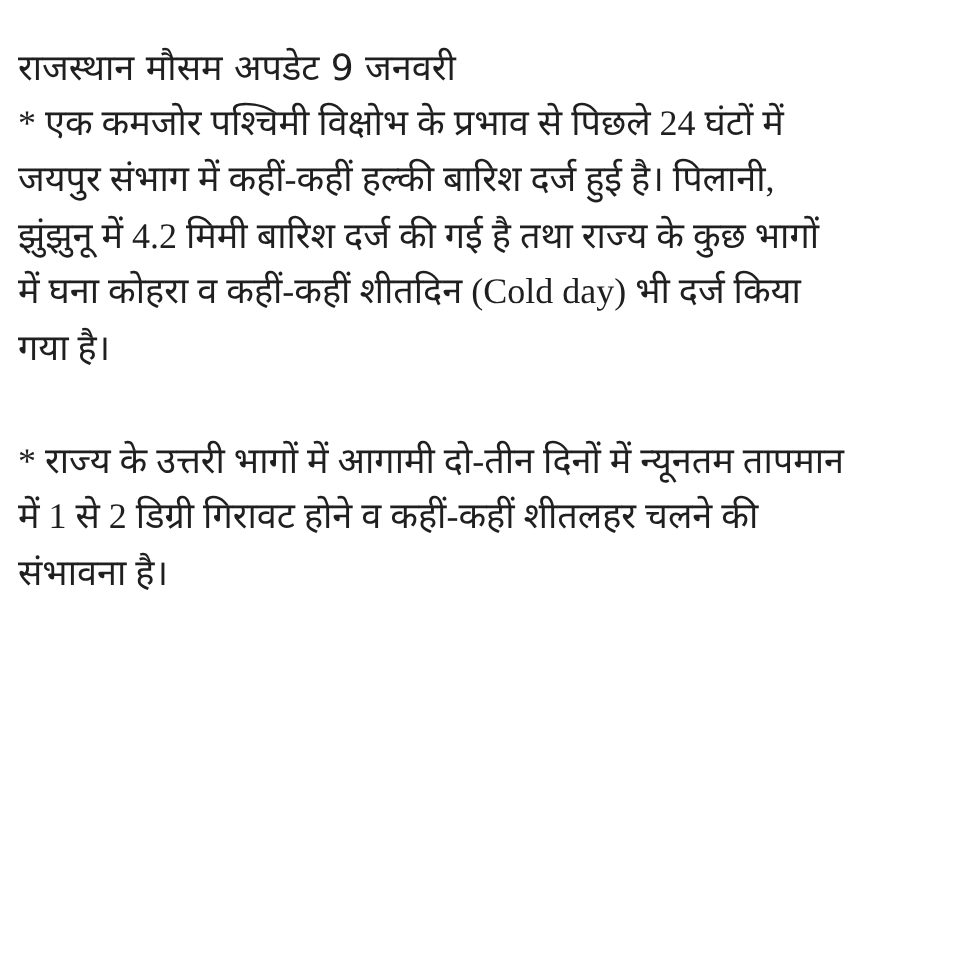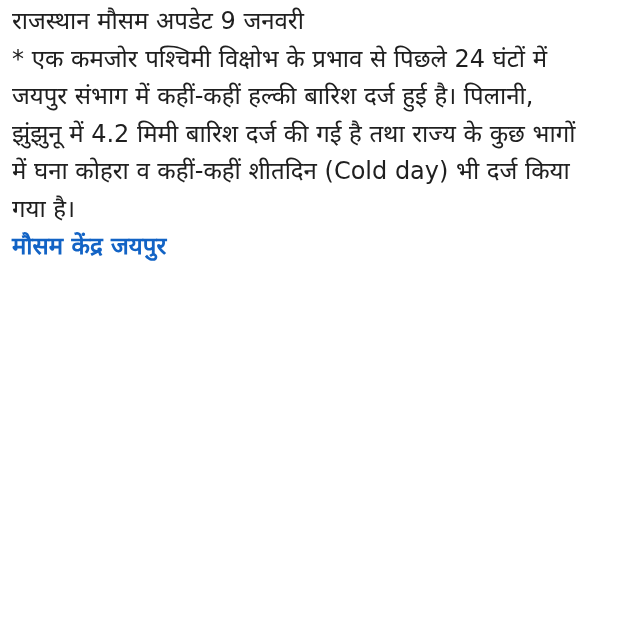--- a/index.html
+++ b/index.html
@@ -19,23 +19,25 @@
     color: var(--text-color);
   }
   .doc {
     padding: 3px 10px 0 12px;
     font-size: 24px;
     line-height: 37.5px;
   }
   .title {
     font-weight: 400;
     white-space: pre-wrap;
+    margin-top: 24px;
   }
   .para {
     white-space: pre-wrap;
+    font-family: Liberation Serif, serif;
   }
   .para.gap-above {
     margin-top: 37.5px;
   }
   .signature {
     white-space: pre-wrap;
   }
   .sig-link {
     display: inline-block;
     font-weight: 700;
@@ -51,16 +53,18 @@
 <div class="doc">
   <div class="title">राजस्थान मौसम अपडेट 9 जनवरी</div>
 
   <div class="para">* एक कमजोर पश्चिमी विक्षोभ के प्रभाव से पिछले 24 घंटों में
 जयपुर संभाग में कहीं-कहीं हल्की बारिश दर्ज हुई है। पिलानी,
 झुंझुनू में 4.2 मिमी बारिश दर्ज की गई है तथा राज्य के कुछ भागों
 में घना कोहरा व कहीं-कहीं शीतदिन (Cold day) भी दर्ज किया
 गया है।</div>
 
 
+  <div class="para gap-above">* राज्य के उत्तरी भागों में आगामी दो-तीन दिनों में न्यूनतम तापमान
+में 1 से 2 डिग्री गिरावट होने व कहीं-कहीं शीतलहर चलने की
+संभावना है।</div>
 
 
-  <a class="sig-link">मौसम केंद्र जयपुर</a>
 </div>
 
 </body></html>

